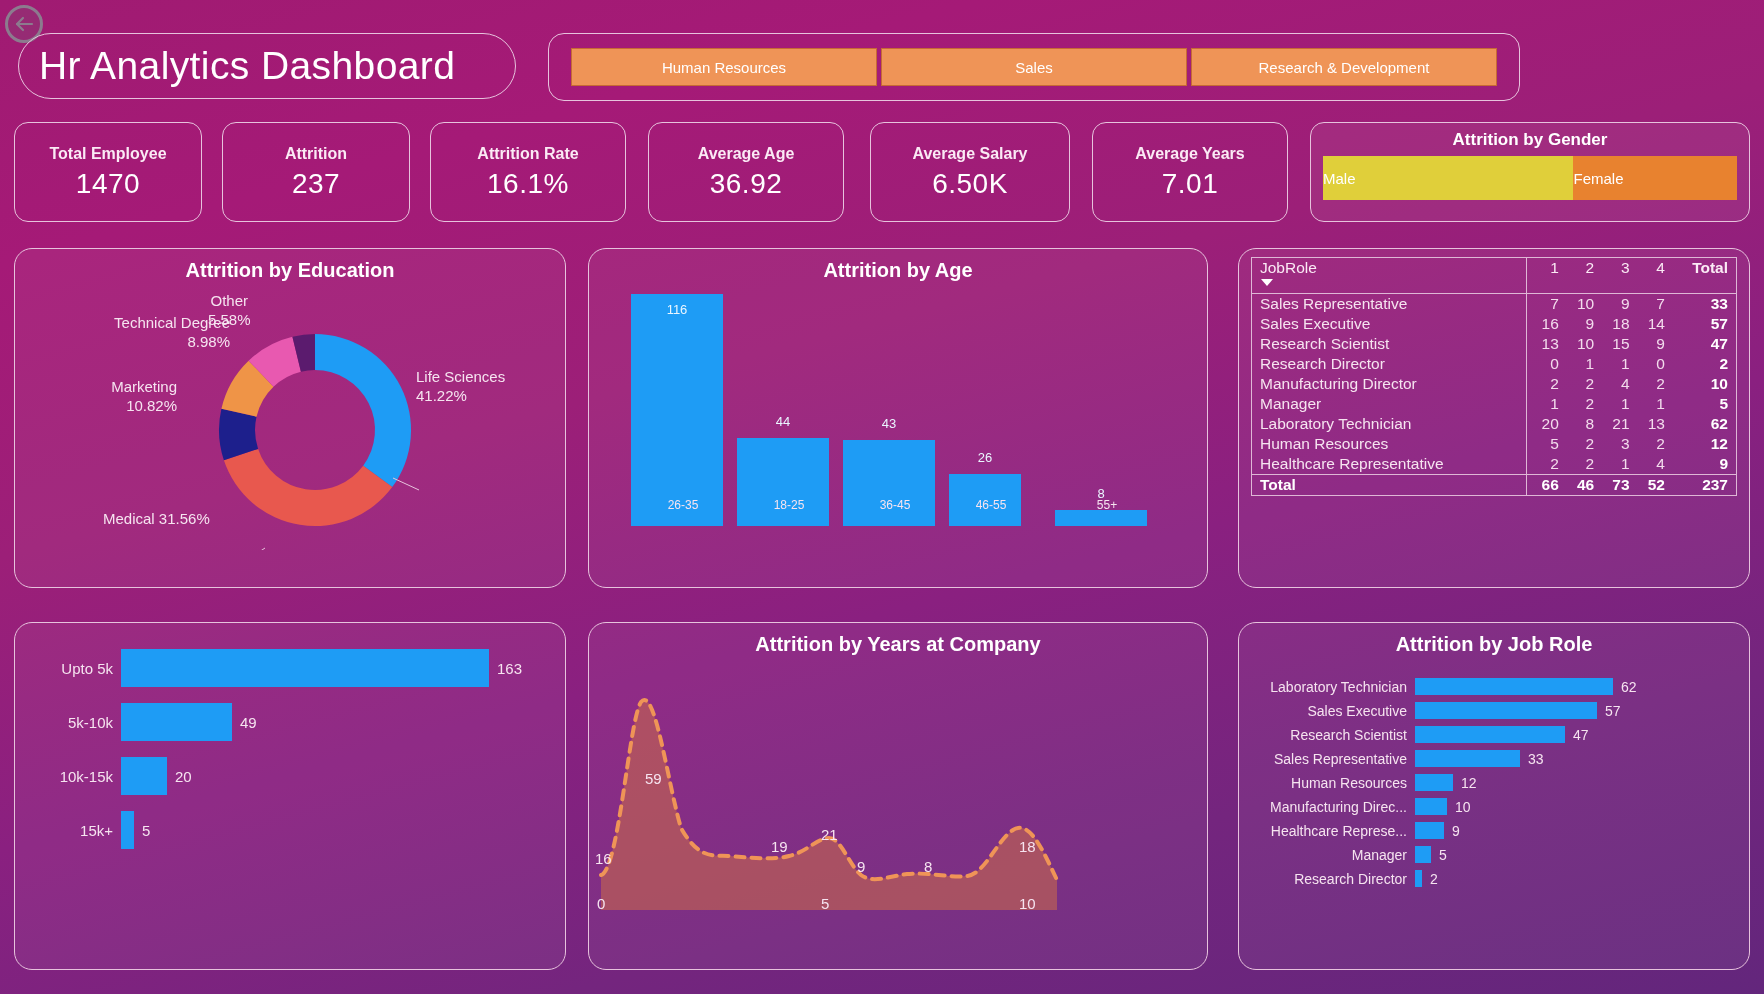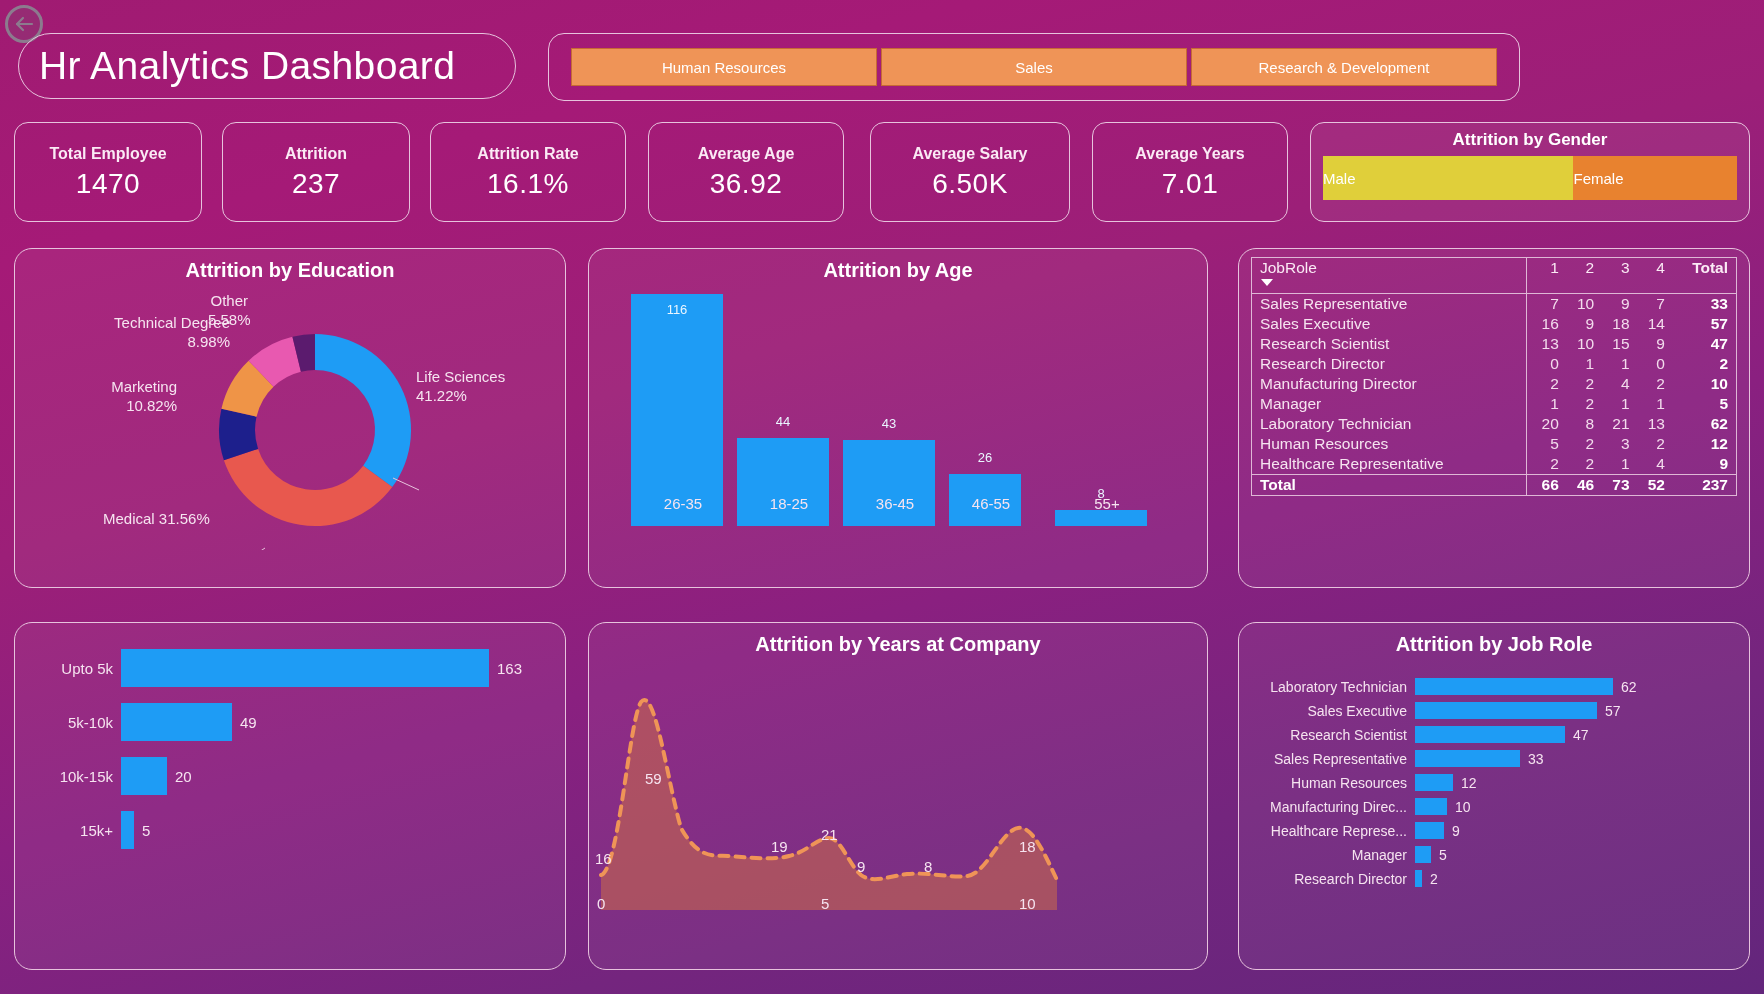--- a/index.html
+++ b/index.html
@@ -94,21 +94,21 @@
   
   .colchart { position: relative; width: 100%; height: 280px; margin-top: 6px; }
   .col-item { position: absolute; bottom: 42px; }
   .col-bar { background: #1e9cf5; width: 100%; }
   .col-val {
     position: absolute; left: 0; right: 0; text-align: center;
     font-size: 13px; color: #eaf6ff;
   }
   .col-cat {
     position: absolute; bottom: 14px; left: 12px; right: 0;
-    text-align: center; font-size: 15px; color: #f6e4f0;
+    text-align: center; font-size: 12px; color: #f6e4f0;
   }
 
   
   .matrix {
     margin: 8px 12px 0 12px;
     border: 1.5px solid #dfb7d6;
     font-size: 15.5px;
   }
   .matrix table { width: 100%; border-collapse: collapse; }
   .matrix th, .matrix td { padding: 1px 4px; }

